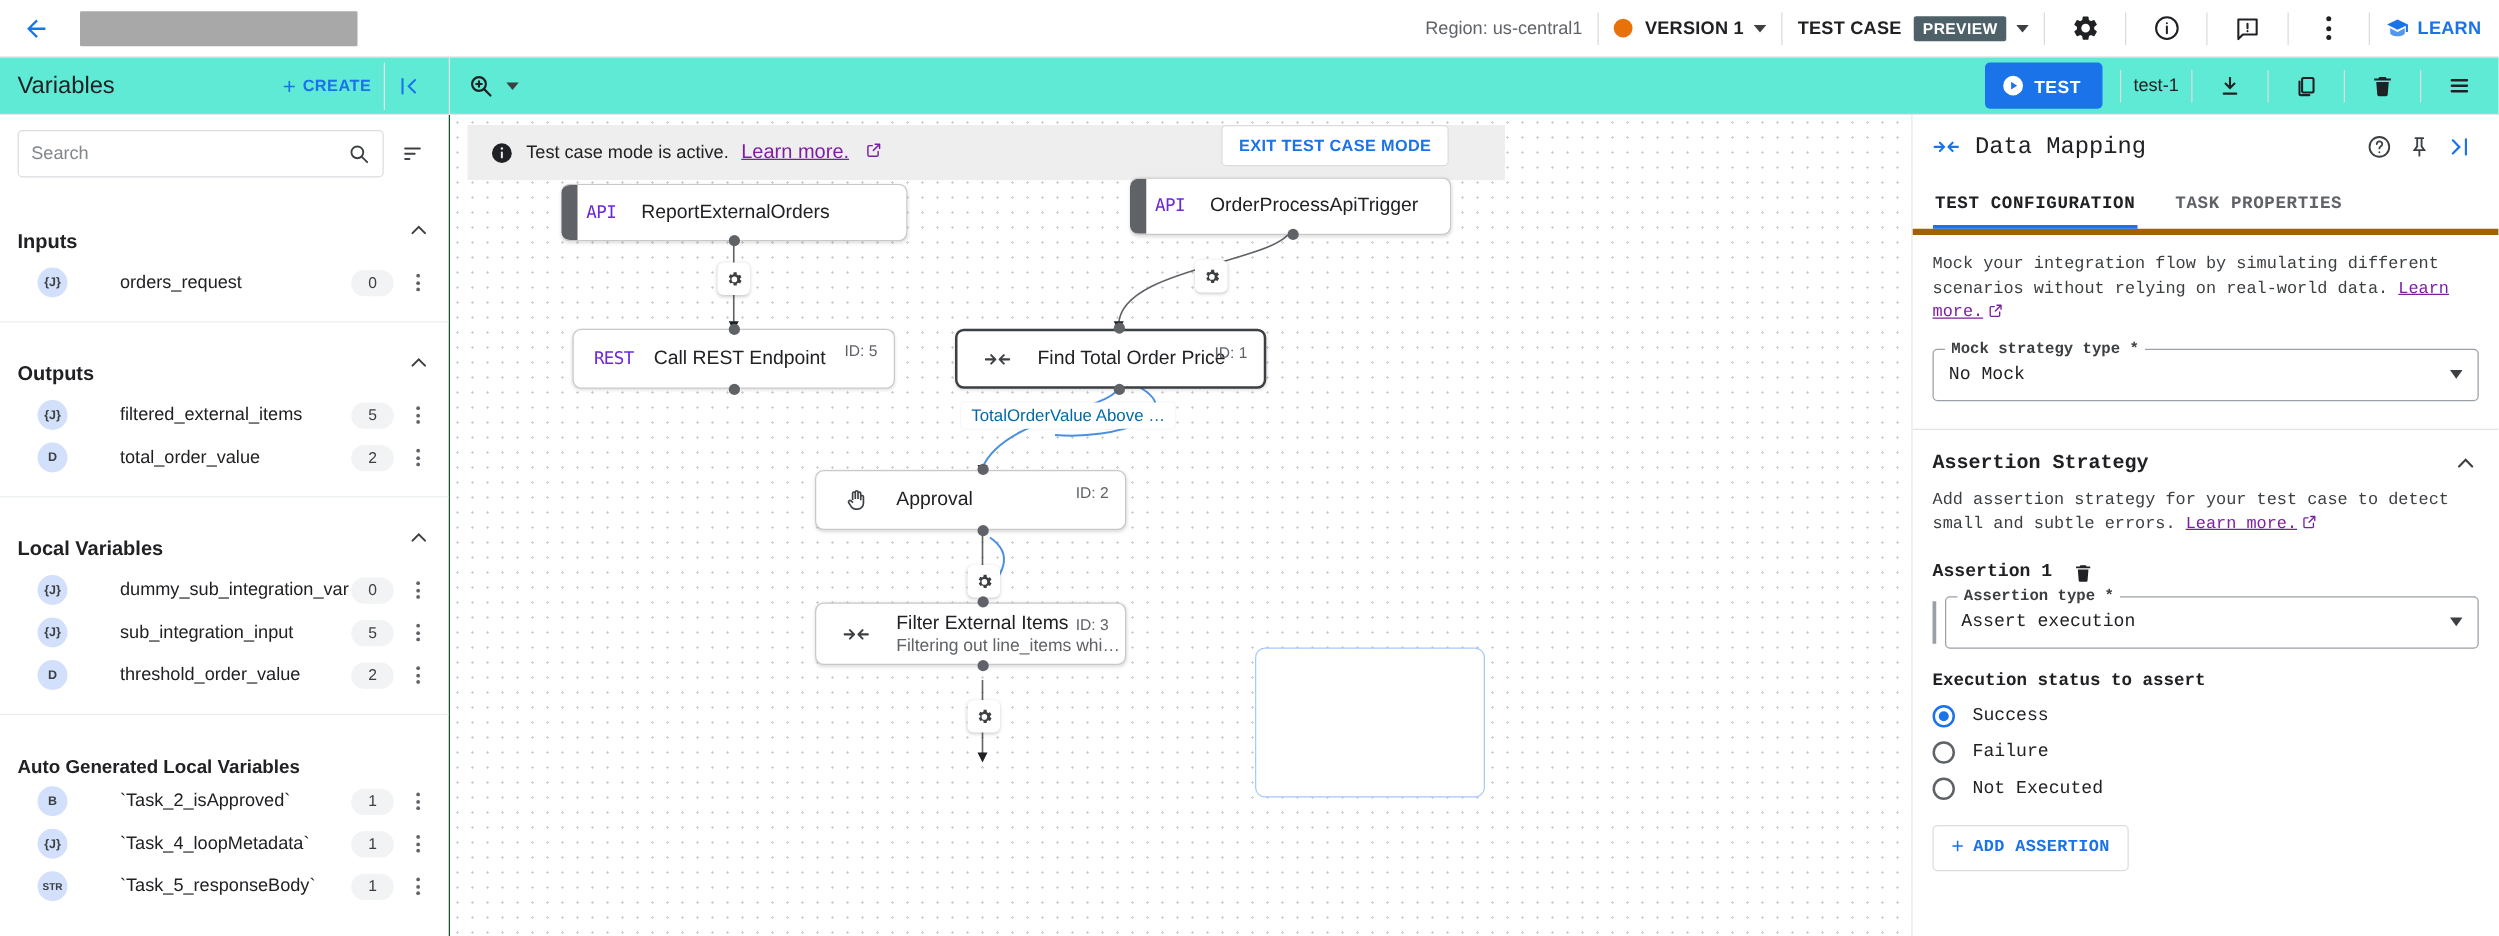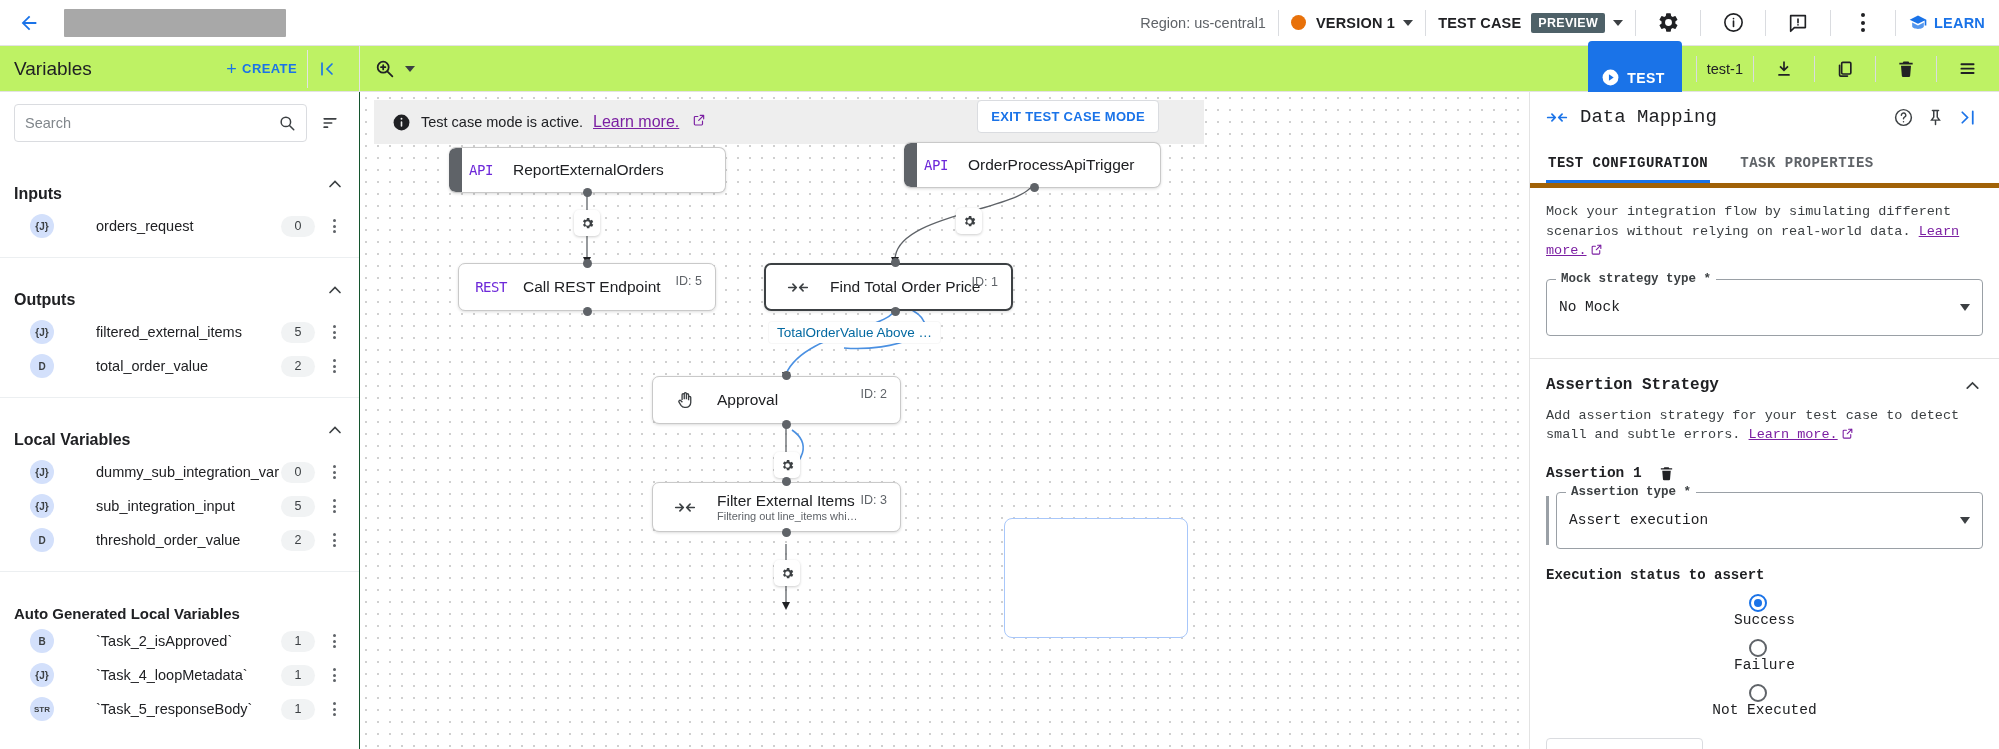--- a/index.html
+++ b/index.html
@@ -50,21 +50,21 @@
   }
   .learn-btn {
     display: flex; align-items: center; color: #1a73e8; font-size: 14.5px;
     font-weight: bold; letter-spacing: .2px; cursor: pointer; white-space: nowrap;
   }
   .learn-btn svg { margin-right: 6px; }
 
   
   .subbar {
     height: 46px; flex: 0 0 46px; display: flex; align-items: center;
-    border-bottom: 1px solid #e3e3e3; background: #bef264;
+    border-bottom: 1px solid #e3e3e3; background: #5eead4;
   }
   .vars-header {
     width: 360px; flex: 0 0 360px; height: 46px; display: flex; align-items: center;
     padding: 0 14px; border-right: 1px solid #e3e3e3;
   }
   .vars-title { font-size: 19px; color: #202124; flex: 1 1 auto; }
   .create-btn {
     display: flex; align-items: center; color: #1a73e8; font-size: 13px;
     font-weight: bold; letter-spacing: .4px; cursor: pointer; white-space: nowrap;
   }
@@ -72,21 +72,21 @@
   .collapse-btn {
     width: 38px; height: 38px; display: flex; align-items: center; justify-content: center;
     color: #1a73e8; cursor: pointer; margin-left: 10px;
     border-left: 1px solid #e3e3e3; padding-left: 0;
   }
   .zoom-group { display: flex; align-items: center; padding: 0 14px; height: 46px; }
   .zoom-icon { color: #202124; display: flex; align-items: center; }
   .subbar-spacer { flex: 1 1 auto; }
   .test-btn {
     background: #1a73e8; color: #fff; font-size: 14px; font-weight: bold; letter-spacing: .4px;
-    padding: 27px 17px 9px 13px; border-radius: 4px; display: flex; align-items: center;
+    padding: 9px 17px 9px 13px; border-radius: 4px; display: flex; align-items: center;
     cursor: pointer; white-space: nowrap;
   }
   .test-btn svg { margin-right: 7px; }
   .testname { font-size: 14.5px; color: #202124; white-space: nowrap; }
   .sub-sep { width: 1px; height: 26px; background: #dadce0; margin: 0 10px; }
 
   
   .body { flex: 1 1 auto; display: flex; min-height: 0; }
 
   
@@ -165,21 +165,21 @@
     content: ""; position: absolute; left: 0; top: 0; bottom: 0; width: 13px;
     background: #5f6368; border-radius: 6px 0 0 6px;
   }
   .node-ico {
     flex: 0 0 auto; width: 64px; display: flex; align-items: center; justify-content: center;
     font-size: 14.5px; color: #6d28d9;
   }
   .node-ico.mono { font-family: "DejaVu Sans Mono", monospace; font-size: 14px; letter-spacing: -.5px; }
   .node-text { flex: 1 1 auto; display: flex; flex-direction: column; justify-content: center; }
   .node-title { font-size: 15.5px; color: #202124; white-space: nowrap; }
-  .node-sub { font-size: 11px; color: #5f6368; white-space: nowrap; margin-top: 0; }
+  .node-sub { font-size: 14px; color: #5f6368; white-space: nowrap; margin-top: 0; }
   .node-id { font-size: 12.5px; color: #5f6368; position: absolute; right: 13px; top: 10px; }
   .port {
     position: absolute; width: 9px; height: 9px; border-radius: 50%; background: #5f6368;
   }
   .edge-label {
     position: absolute; background: #fff; border-radius: 3px; padding: 3px 8px;
     font-size: 13.5px; color: #0369a1; white-space: nowrap; box-shadow: 0 0 0 1px rgba(0,0,0,.03);
   }
   .gear-badge {
     position: absolute; width: 26px; height: 26px; border-radius: 5px; background: #fff;
@@ -207,40 +207,40 @@
     font-size: 14px; font-weight: bold; letter-spacing: .5px; color: #5f6368;
     padding: 13px 2px 12px 2px; cursor: pointer; white-space: nowrap;
   }
   .tab + .tab { margin-left: 28px; }
   .tab.active { color: #202124; box-shadow: inset 0 -3px 0 #1a73e8; }
   .rp-body { flex: 1 1 auto; overflow: hidden; padding: 0 16px; }
   .rp-desc { font-size: 13.5px; color: #3c4043; line-height: 1.45; margin: 14px 0 0 0; }
   .rp-desc a { color: #7b1fa2; text-decoration: underline; cursor: pointer; }
   .field {
     position: relative; margin-top: 16px; border: 1px solid #9aa0a6; border-radius: 4px;
-    height: 57px; display: flex; align-items: center; padding: 0 12px; cursor: pointer;
+    height: 42px; display: flex; align-items: center; padding: 0 12px; cursor: pointer;
   }
   .field-label {
     position: absolute; top: -8px; left: 9px; background: #fff; padding: 0 5px;
     font-size: 12.5px; font-weight: bold; color: #3c4043; white-space: nowrap;
   }
   .field-value { flex: 1 1 auto; font-size: 14.5px; color: #202124; }
   .field-caret {
     width: 0; height: 0; border-left: 5.5px solid transparent; border-right: 5.5px solid transparent;
     border-top: 7px solid #3c4043;
   }
   .rp-divider { height: 1px; background: #e3e3e3; margin: 22px -16px 0 -16px; }
   .sec-row { display: flex; align-items: center; margin-top: 16px; }
   .sec-row h3 { font-size: 16px; font-weight: bold; color: #202124; flex: 1 1 auto; }
   .assert-head { display: flex; align-items: center; margin-top: 18px; gap: 16px; }
   .assert-head span { font-size: 14.5px; font-weight: bold; color: #202124; }
   .assert-wrap { position: relative; padding-left: 10px; }
   .assert-bar { position: absolute; left: 0; top: 4px; bottom: 4px; width: 3px; background: #9aa0a6; }
   .group-label { font-size: 14px; font-weight: bold; color: #202124; margin-top: 18px; }
-  .radio-row { display: flex; align-items: center; margin-top: 11px; cursor: pointer; flex-direction: column; }
+  .radio-row { display: flex; align-items: center; margin-top: 11px; cursor: pointer; }
   .radio {
     width: 18px; height: 18px; border-radius: 50%; border: 2px solid #5f6368;
     margin-right: 14px; flex: 0 0 18px; position: relative;
   }
   .radio.checked { border-color: #1a73e8; }
   .radio.checked::after {
     content: ""; position: absolute; left: 3px; top: 3px; width: 8px; height: 8px;
     border-radius: 50%; background: #1a73e8;
   }
   .radio-label { font-size: 14.5px; color: #202124; }

